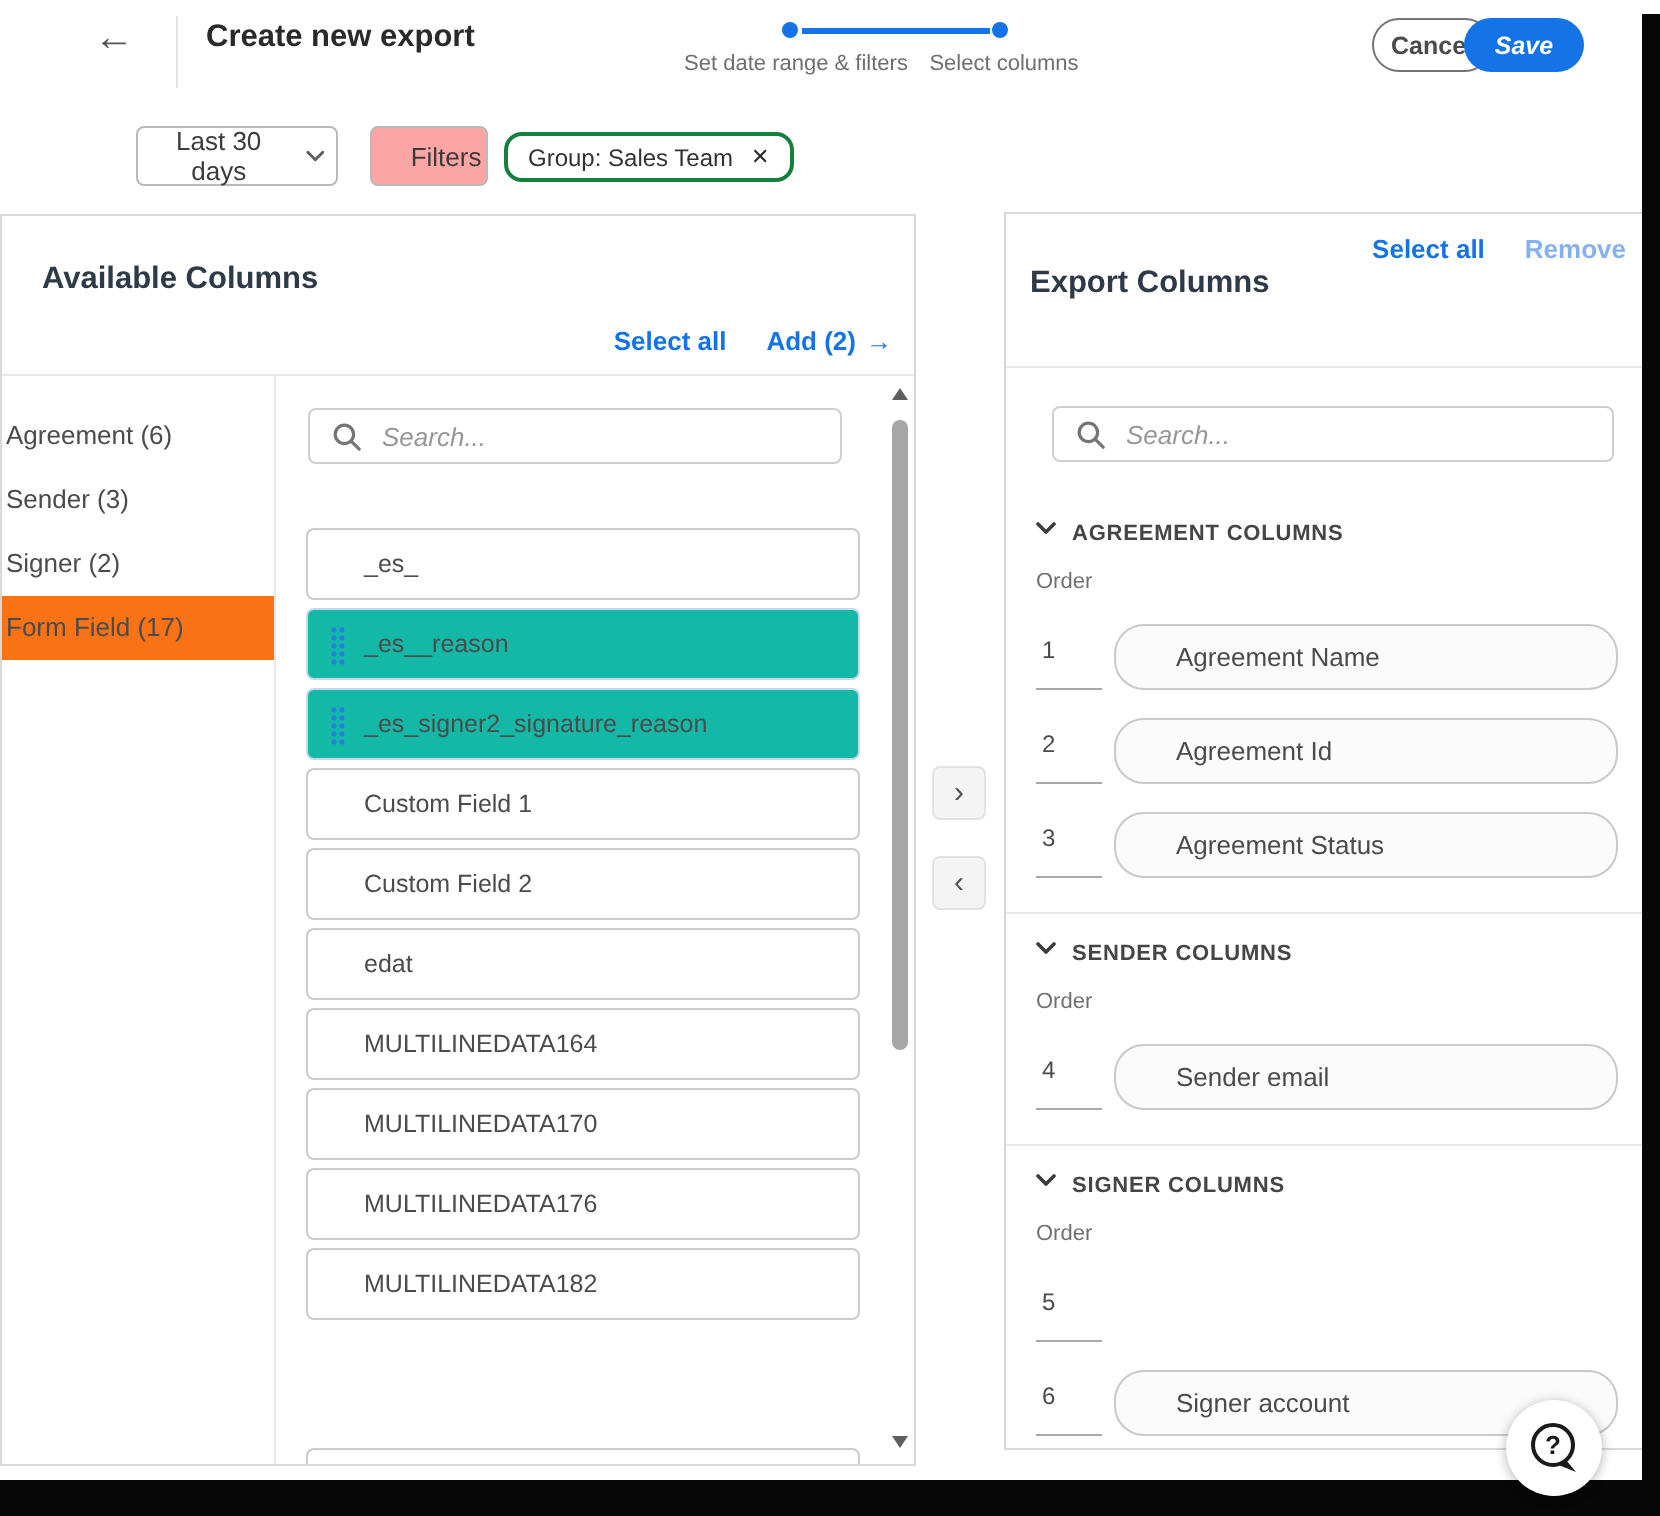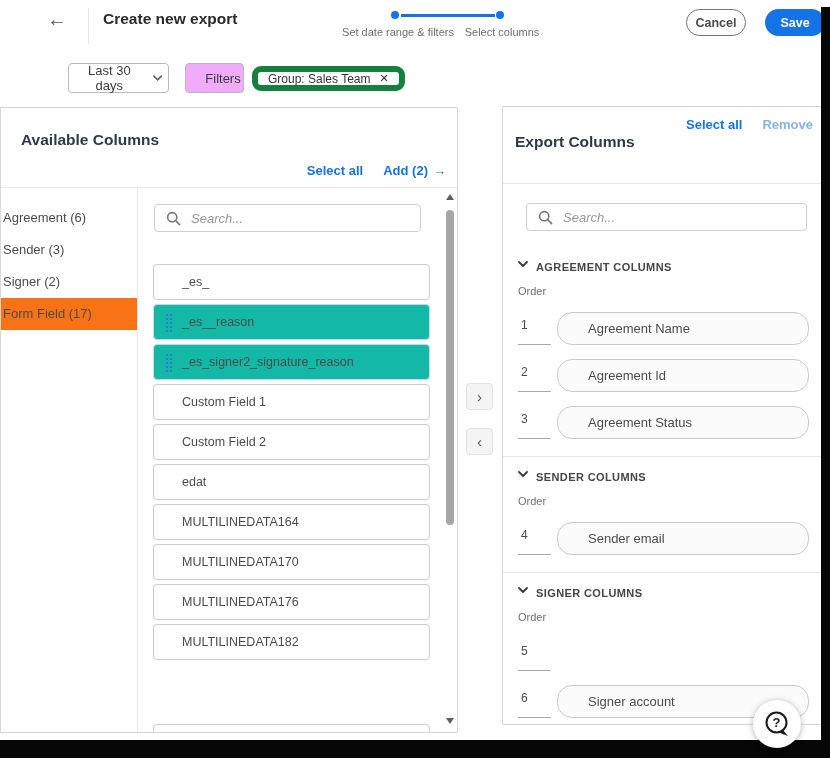--- a/index.html
+++ b/index.html
@@ -22,35 +22,35 @@
   .step-dot { position:absolute; top:2px; width:8px; height:8px; border-radius:50%; background:#1473e6; }
   .step-dot.d1 { left:56px; } .step-dot.d2 { left:161px; }
   .step-line { position:absolute; left:66px; top:5px; width:94px; height:2.5px; background:#1473e6; }
   .step-label { position:absolute; top:17px; font-size:11px; color:#6e6e6e; text-align:center; }
   .step-label.l1 { left:0; width:126px; }
   .step-label.l2 { left:122px; width:90px; }
 
   .btn-cancel { position:absolute; left:686px; top:9px; width:60px; height:27px;
     border-radius:14px; border:1.7px solid #747474; background:#fff;
     font-size:12.5px; font-weight:bold; color:#4b4b4b; }
-  .btn-save { position:absolute; left:765px; top:9px; width:60px; height:27px;
+  .btn-save { position:absolute; left:732px; top:9px; width:60px; height:27px;
     border-radius:14px; border:none; background:#1473e6;
-    font-size:12.5px; font-weight:bold; color:#fff; }
+    font-size:12.5px; font-weight:bold; color:#fff;font-style:italic; }
 
   
   .date-dropdown { position:absolute; left:68px; top:63px; height:30px; width:101px;
     border:1px solid #b9b9b9; border-radius:4px; background:#fff;
     display:flex; align-items:center; justify-content:center; gap:9px;
     font-size:13px; color:#3c3c3c; }
   .filters-button { position:absolute; left:185px; top:63px; height:30px; width:59px;
-    border:1px solid #b9b9b9; border-radius:4px; background:#f0abfc;
+    border:1px solid #b9b9b9; border-radius:4px; background:#fca5a5;
     display:flex; align-items:center; justify-content:center; gap:17px;
     font-size:13px; color:#3c3c3c; }
   .group-chip { position:absolute; left:252px; top:66px; height:25px;
-    border:6px solid #15803d; border-radius:9px; background:#fff;
+    border:2px solid #15803d; border-radius:9px; background:#fff;
     display:flex; align-items:center; gap:9px; padding:0 10px;
     font-size:12px; color:#333; }
   .chip-close { background:none; border:none; font-size:11px; font-weight:bold; color:#2c2c2c; padding:0; }
 
   
   .panel-left  { position:absolute; left:0;   top:107px; width:458px; height:626px;
     border:1px solid #d8d8d8; background:#fff; }
   .panel-right { position:absolute; left:502px; top:106px; width:328px; height:619px;
     border:1px solid #d8d8d8; background:#fff; }
   .panel-title { position:absolute; margin:0; font-size:15.5px; font-weight:bold; color:#2e3a48; }

